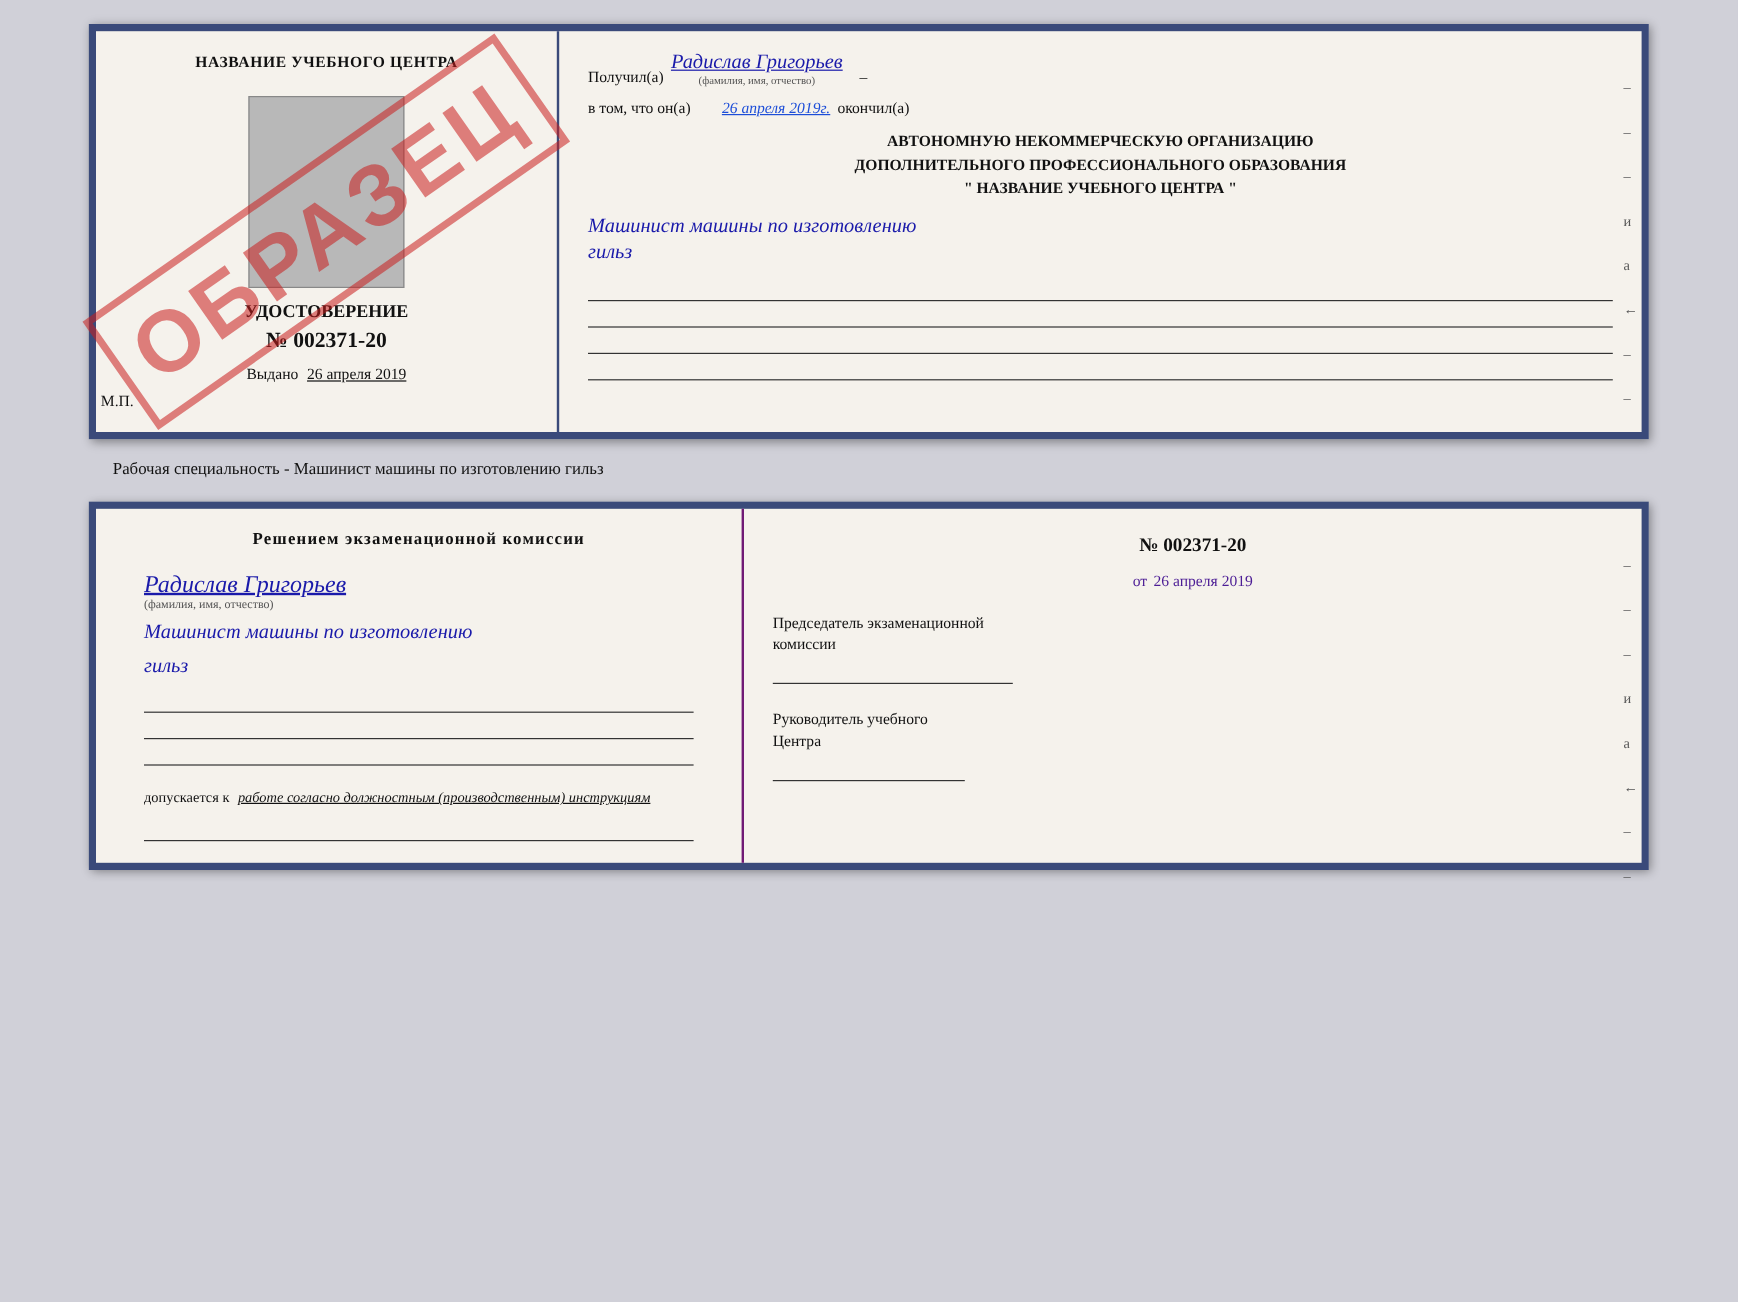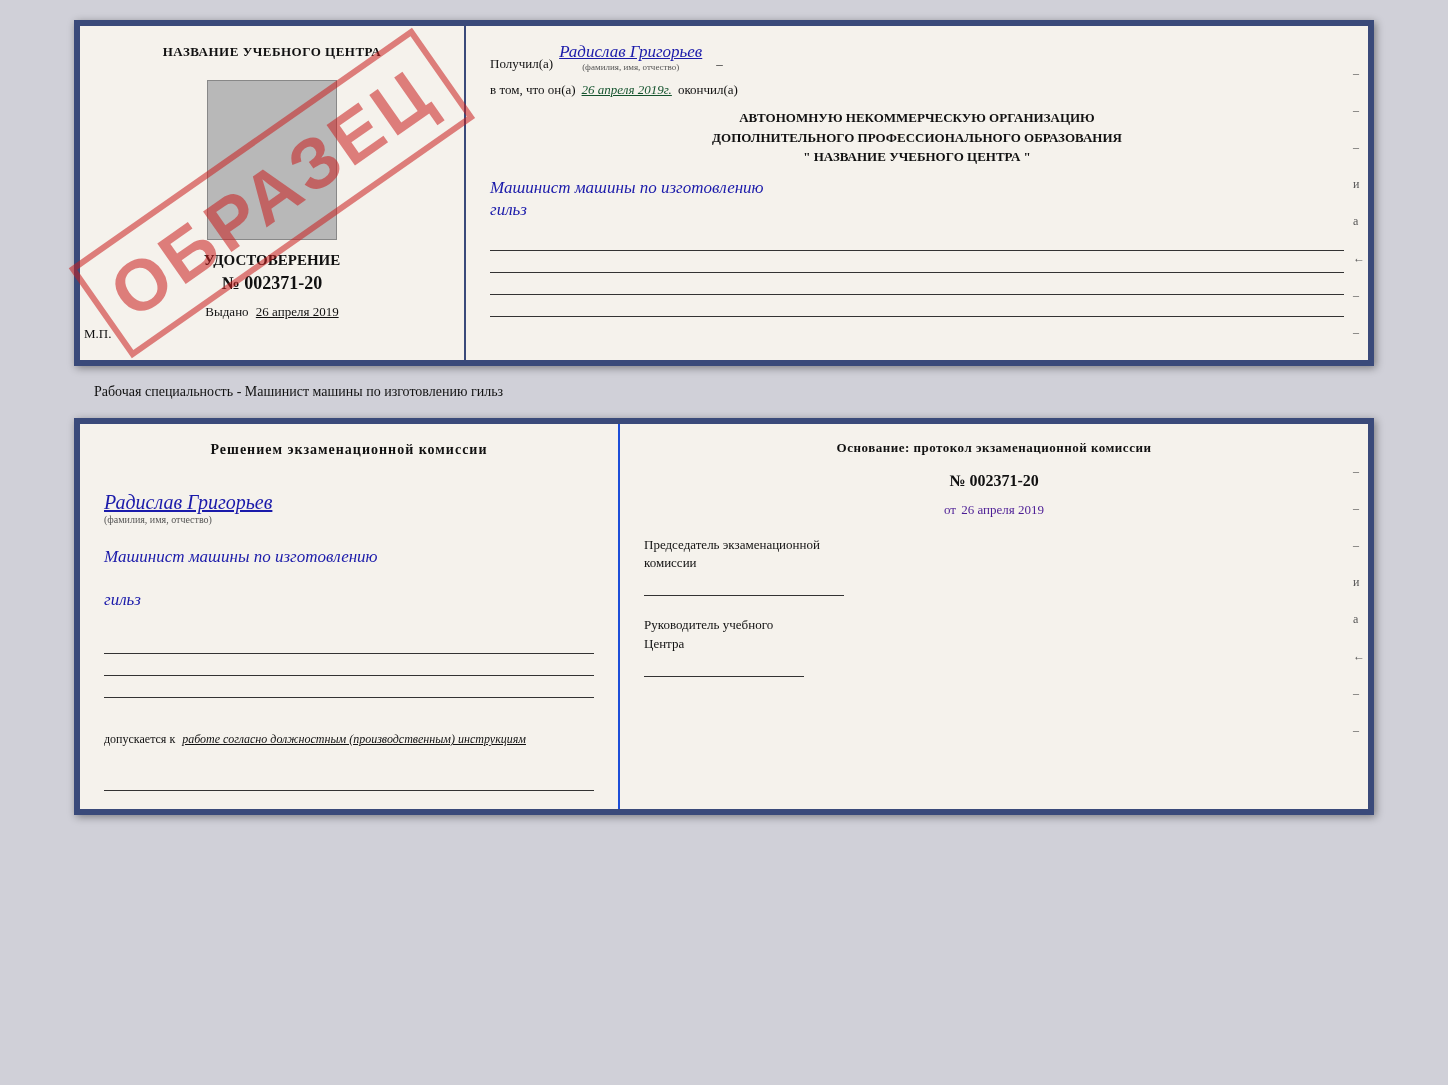--- a/index.html
+++ b/index.html
@@ -137,22 +137,23 @@
       font-size: 13px;
       color: #111;
       display: flex;
       align-items: center;
       gap: 6px;
     }
 
     .date-underline {
       font-style: italic;
       text-decoration: underline;
-      color: #14532d;
-      font-size: 13px;
+      color: #1d4ed8;
+      font-size: 13px;
+      margin-left: 20px;
     }
 
     .center-block {
       font-size: 13px;
       text-align: center;
       font-weight: bold;
       color: #111;
       line-height: 1.5;
     }
 
@@ -207,25 +208,25 @@
     .bottom-doc {
       width: 1300px;
       background: #f5f2ec;
       border: 6px solid #3a4a7a;
       display: flex;
       box-shadow: 2px 2px 8px rgba(0,0,0,0.4);
     }
 
     .bottom-left {
       width: 540px;
-      border-right: 2px solid #1d4ed8;
-      padding: 18px 24px;
-      display: flex;
-      flex-direction: column;
-      gap: 21px;
+      border-right: 2px solid #701a75;
+      padding: 18px 40px;
+      display: flex;
+      flex-direction: column;
+      gap: 6px;
     }
 
     .bottom-right {
       flex: 1;
       padding: 16px 24px;
       display: flex;
       flex-direction: column;
       gap: 10px;
     }
 
@@ -429,21 +430,20 @@
     <div class="dopuskaetsya" style="margin-top:12px;">
       <span>допускается к</span>
       <span class="dopusk-underline" style="margin-left:4px;">работе согласно должностным (производственным) инструкциям</span>
     </div>
     <div class="h-line" style="margin-top:4px;"></div>
   </div>
 
   <div class="bottom-right-wrap">
     <div class="bottom-right">
 
-      <div class="osnov-title">Основание: протокол экзаменационной  комиссии</div>
 
       <div class="protocol-number">№  002371-20</div>
 
       <div class="ot-date">
         <span>от</span>
         <span style="margin-left:2px;">26 апреля 2019</span>
       </div>
 
       <div class="predsed-label">
         <div>Председатель экзаменационной</div>

